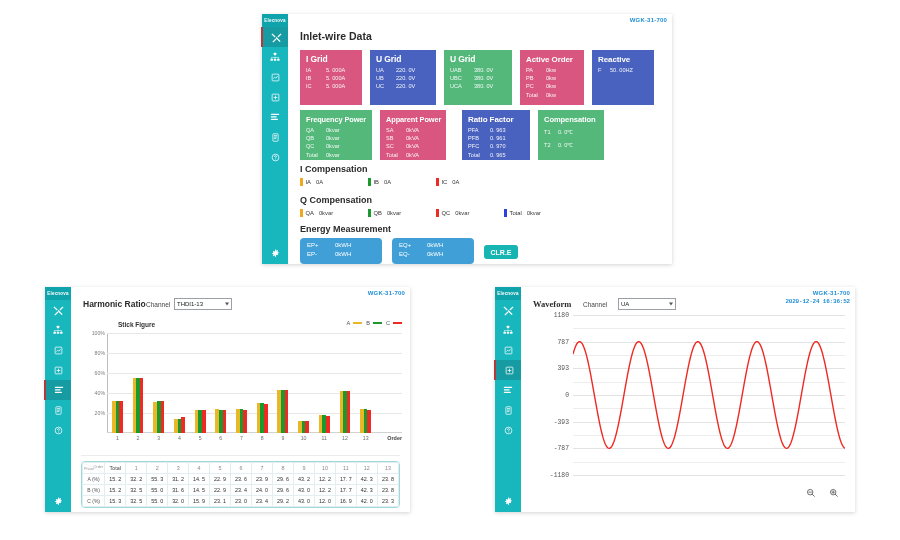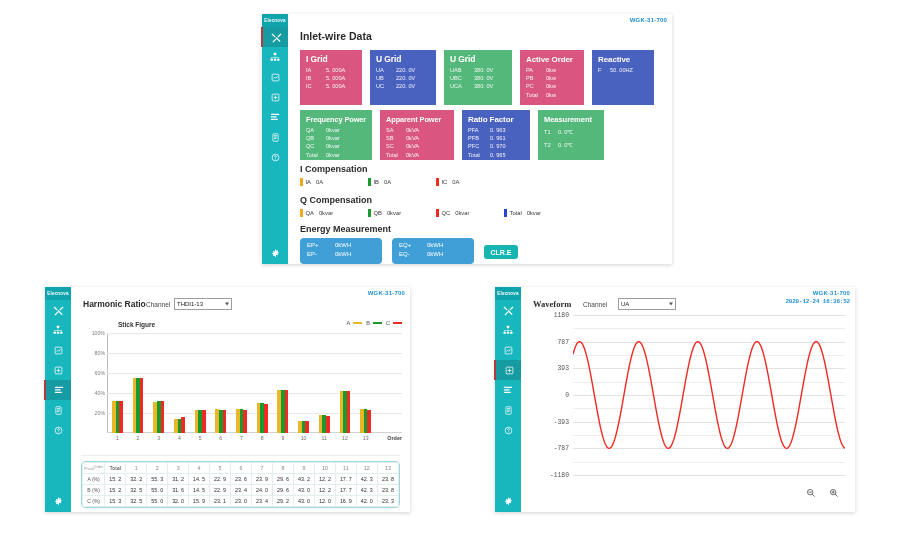--- a/index.html
+++ b/index.html
@@ -255,21 +255,21 @@
         </div>
       <div class="crow">
           <span class="k">QC</span>
           <span class="v">0kvar</span>
         </div>
       <div class="crow">
           <span class="k">Total</span>
           <span class="v">0kvar</span>
         </div>
     </div>
-    <div class="card c-pink" style="left:92px;top:96px;width:74px;height:50px;">
+    <div class="card c-pink" style="left:92px;top:96px;width:66px;height:50px;">
       <div class="ct" style="font-size:7.4px;">Apparent Power</div>
       <div class="crow">
           <span class="k">SA</span>
           <span class="v">0kVA</span>
         </div>
       <div class="crow">
           <span class="k">SB</span>
           <span class="v">0kVA</span>
         </div>
       <div class="crow">
@@ -294,21 +294,21 @@
       <div class="crow">
           <span class="k" style="width:22px;flex:0 0 22px;">PFC</span>
           <span class="v">0. 970</span>
         </div>
       <div class="crow">
           <span class="k" style="width:22px;flex:0 0 22px;">Total</span>
           <span class="v">0. 965</span>
         </div>
     </div>
     <div class="card c-green" style="left:250px;top:96px;width:66px;height:50px;">
-      <div class="ct" style="font-size:7.6px;">Measurement</div>
+      <div class="ct" style="font-size:7.6px;">Compensation</div>
       <div class="crow" style="line-height:13px;">
           <span class="k" style="width:14px;flex:0 0 14px;">T1</span>
           <span class="v">0. 0℃</span>
         </div>
       <div class="crow" style="line-height:13px;">
           <span class="k" style="width:14px;flex:0 0 14px;">T2</span>
           <span class="v">0. 0℃</span>
         </div>
     </div>
 

